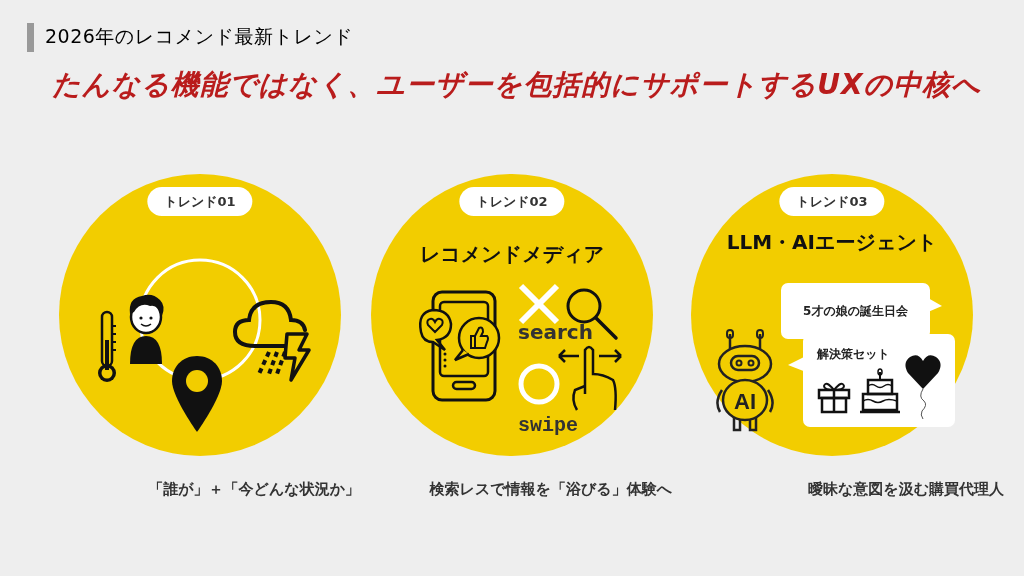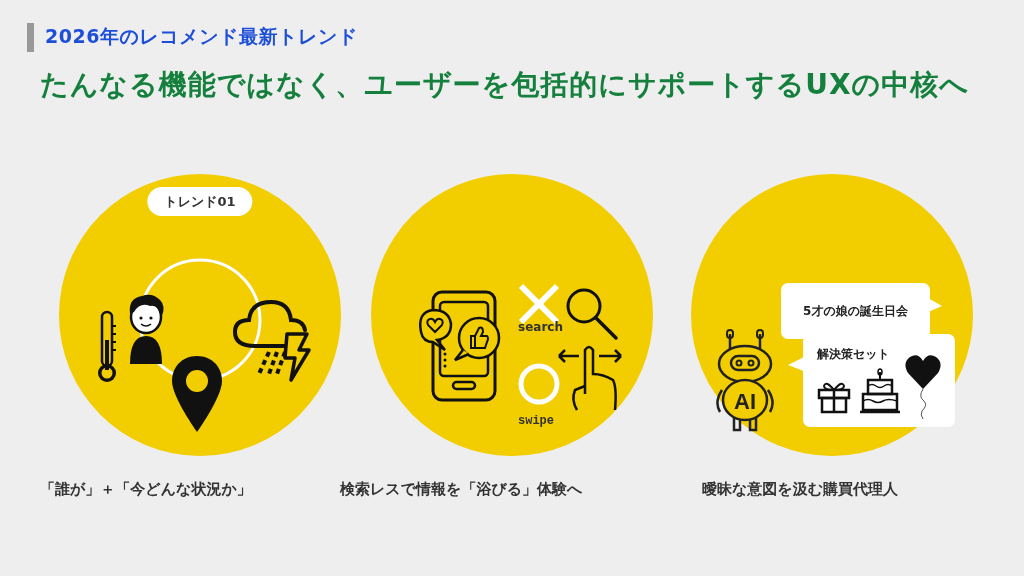--- a/index.html
+++ b/index.html
@@ -1,31 +1,31 @@
 <!DOCTYPE html>
 <html><head>
 <meta charset="utf-8">
 <style>
   * { box-sizing: border-box; margin: 0; padding: 0; }
   html, body { width: 1024px; height: 576px; overflow: hidden; }
   body { background: #eeeeee; font-family: "DejaVu Sans", "Liberation Sans", sans-serif; color: #333333; position: relative; }
   .kicker { position: absolute; left: 27px; top: 22px; height: 30px; display: flex; align-items: center; }
   .kicker .bar { width: 7px; height: 29px; background: #999999; margin-right: 11px; }
-  .kicker .txt { font-size: 19px; font-weight: bold; color: #1d4ed8; letter-spacing: 0.5px; }
-  .headline { position: absolute; left: 40px; top: 66px; font-size: 28px; font-weight: bold; color: #15803d; letter-spacing: 1px; white-space: nowrap; }
+  .kicker .txt { font-size: 19px; font-weight: normal; color: #000000; letter-spacing: 0.5px; }
+  .headline { position: absolute; left: 52px; top: 66px; font-size: 28px; font-weight: bold; color: #b91c1c; letter-spacing: 1px; white-space: nowrap; font-style: italic; }
   .circle { position: absolute; width: 282px; height: 282px; border-radius: 50%; background: #f2cd00; top: 174px; }
   .c1 { left: 59px; } .c2 { left: 371px; } .c3 { left: 691px; }
   .pill { position: absolute; left: 50%; transform: translateX(-50%); top: 13px; background: #fff; border-radius: 16px; height: 29px; padding: 0 17px; display: flex; align-items: center; font-size: 13px; font-weight: bold; color: #333; white-space: nowrap; }
   .ctitle { position: absolute; left: 0; right: 0; text-align: center; font-size: 20px; font-weight: bold; color: #111; line-height: 28px; }
-  .caption { position: absolute; top: 480px; width: 320px; text-align: left; font-size: 15px; font-weight: bold; color: #333; }
-  .cap1 { left: 40px; } .cap2 { left: 340px; } .cap3 { left: 702px; }
+  .caption { position: absolute; top: 480px; width: 320px; text-align: right; font-size: 15px; font-weight: bold; color: #333; }
+  .cap1 { left: 40px; } .cap2 { left: 352px; } .cap3 { left: 684px; }
   svg { position: absolute; overflow: visible; }
   .bubble { position: absolute; background: #fff; border-radius: 7px; }
   .bubble .btxt { font-size: 12px; font-weight: bold; color: #222; white-space: nowrap; }
-  .word { position: absolute; font-size: 12px; font-weight: bold; color: #333; }
+  .word { position: absolute; font-size: 20px; font-weight: bold; color: #333; }
 </style>
 </head>
 <body>
 
 <div class="kicker">
   <div class="bar"></div>
   <span class="txt">2026年のレコメンド最新トレンド</span>
 </div>
 <div class="headline">たんなる機能ではなく、ユーザーを包括的にサポートするUXの中核へ</div>
 
@@ -68,20 +68,22 @@
     <g stroke="#111" stroke-width="4" stroke-dasharray="5 4">
       <line x1="40" y1="54" x2="30" y2="76"></line>
       <line x1="48" y1="54" x2="40" y2="76"></line>
       <line x1="56" y1="54" x2="48" y2="76"></line>
     </g>
   </svg>
 </div>
 <div class="caption cap1">「誰が」＋「今どんな状況か」</div>
 
 <div class="circle c2">
+  <div class="pill">トレンド02</div>
+  <div class="ctitle" style="top:66px;">レコメンドメディア</div>
 
   <svg style="left:44px;top:114px;" width="100" height="118">
     <rect x="18" y="4" width="62" height="108" rx="9" fill="none" stroke="#111" stroke-width="3"></rect>
     <rect x="25" y="14" width="48" height="74" rx="4" fill="none" stroke="#111" stroke-width="2.5"></rect>
     <rect x="38" y="94" width="22" height="7" rx="3.5" fill="none" stroke="#111" stroke-width="2.5"></rect>
     <circle cx="30" cy="66" r="1.5" fill="#111"></circle>
       <circle cx="30" cy="72" r="1.5" fill="#111"></circle>
       <circle cx="30" cy="78" r="1.5" fill="#111"></circle>
     <path d="M6 44 Q2 24 18 22 Q34 22 36 36 Q36 50 22 52 L30 62 L18 54 Q8 54 6 44 Z" fill="#f2cd00" stroke="#111" stroke-width="2.5"></path>
     <path d="M20 44 L13 37 Q11 32 15 31 Q18 30 20 34 Q22 30 25 31 Q29 32 27 37 Z" fill="none" stroke="#111" stroke-width="2"></path>
@@ -109,20 +111,22 @@
     <path d="M2 12 L22 12 M2 12 L8 6 M2 12 L8 18" fill="none" stroke="#111" stroke-width="2.5"></path>
     <path d="M42 12 L64 12 M64 12 L58 6 M64 12 L58 18" fill="none" stroke="#111" stroke-width="2.5"></path>
     <path d="M28 50 L28 6 Q32 0 36 6 L36 30 Q46 30 56 36 Q60 44 58 66" fill="none" stroke="#111" stroke-width="2.5"></path>
     <path d="M20 66 Q14 56 18 46 L28 42" fill="none" stroke="#111" stroke-width="2.5"></path>
   </svg>
   <div class="word" style="left:147px;top:240px;font-family:Liberation Mono, monospace;">swipe</div>
 </div>
 <div class="caption cap2">検索レスで情報を「浴びる」体験へ</div>
 
 <div class="circle c3">
+  <div class="pill">トレンド03</div>
+  <div class="ctitle" style="top:54px;">LLM・AIエージェント</div>
   <div class="ctitle" style="top:82px;margin-top:32px;">との融合</div>
 </div>
 
 <div class="bubble" style="left:781px;top:283px;width:149px;height:56px;display:flex;align-items:center;justify-content:center;">
   <span class="btxt">5才の娘の誕生日会</span>
 </div>
 <svg style="left:928px;top:298px;" width="16" height="16">
   <path d="M0 0 L14 8 L0 14 Z" fill="#fff"></path>
 </svg>
 

